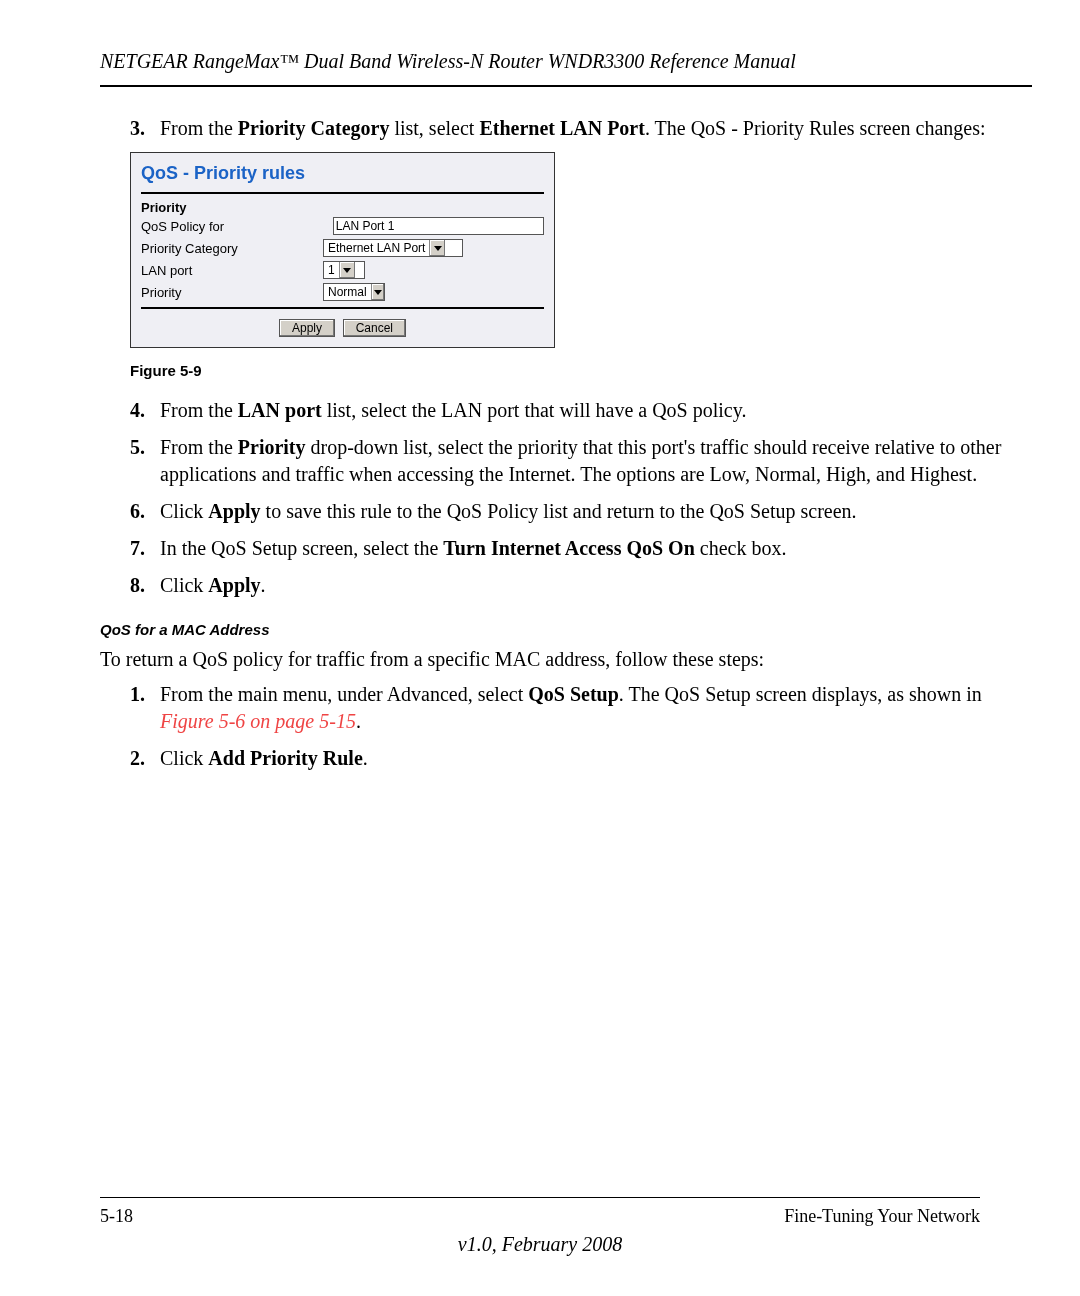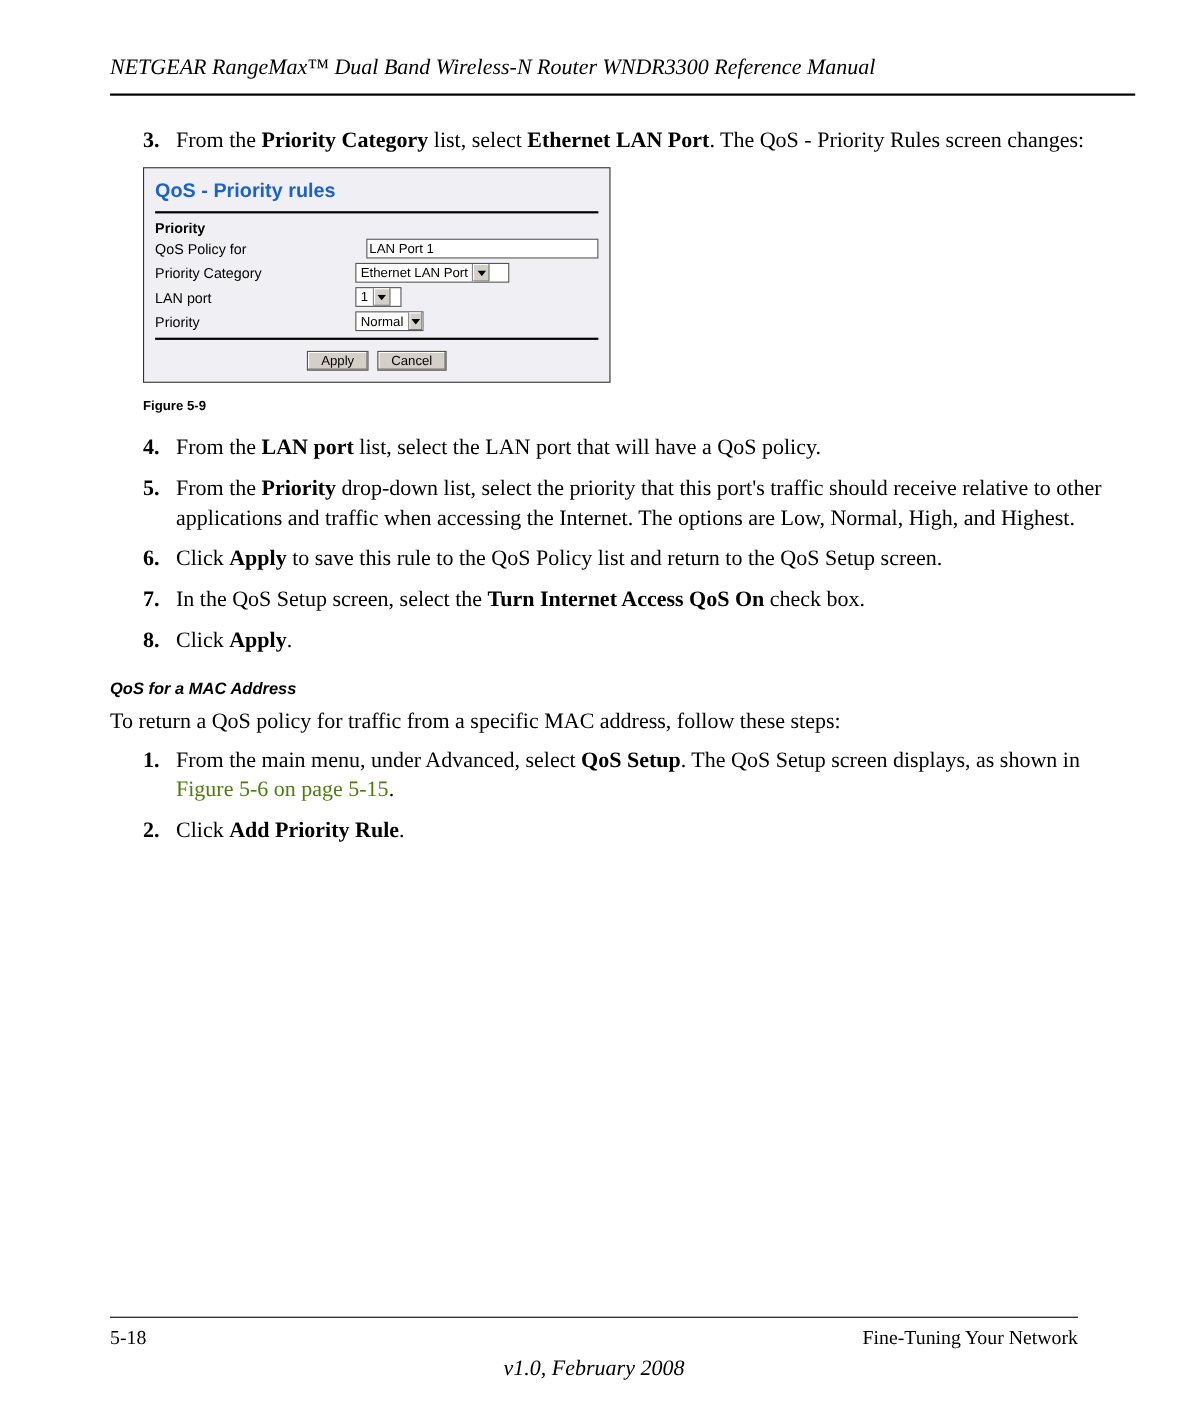--- a/index.html
+++ b/index.html
@@ -39,36 +39,37 @@
   }
   ol.steps > li > .num {
     position: absolute;
     left: 0;
     font-weight: bold;
   }
   b { font-weight: bold; }
   .fig-caption {
     font-family: Arial, Helvetica, sans-serif;
     font-weight: bold;
-    font-size: 12px;
+    font-size: 15px;
     margin: 14px 0 18px 30px;
   }
   .subhead {
     font-family: Arial, Helvetica, sans-serif;
     font-weight: bold;
     font-size: 15px;
     margin: 22px 0 8px 0;
     font-style: italic;
   }
   .bodytext {
     line-height: 1.35;
     margin: 0 0 8px 0;
   }
   .xref {
-    color: #4d7c0f;
+    color: #ef4444;
+    font-style: italic;
   }
   
   .qos-panel {
     width: 425px;
     box-sizing: border-box;
     border: 1px solid #333;
     background: #efeff4;
     font-family: "Segoe UI", Tahoma, Arial, sans-serif;
     font-size: 13px;
     margin: 10px 0 0 30px;

